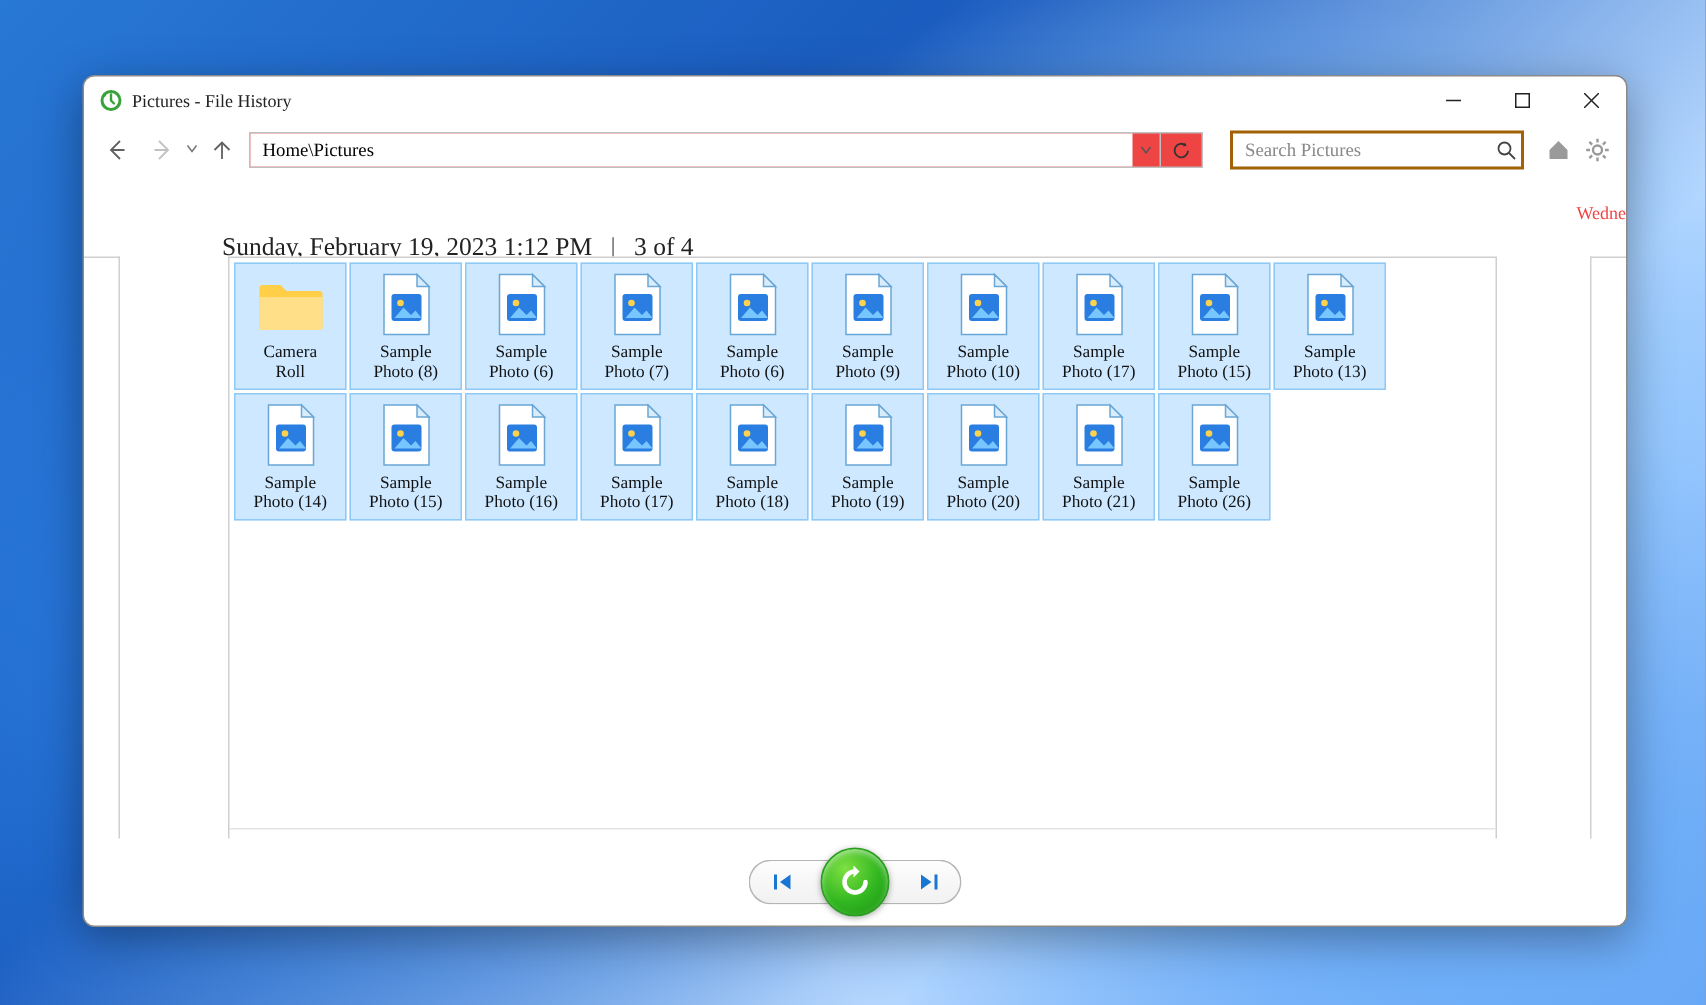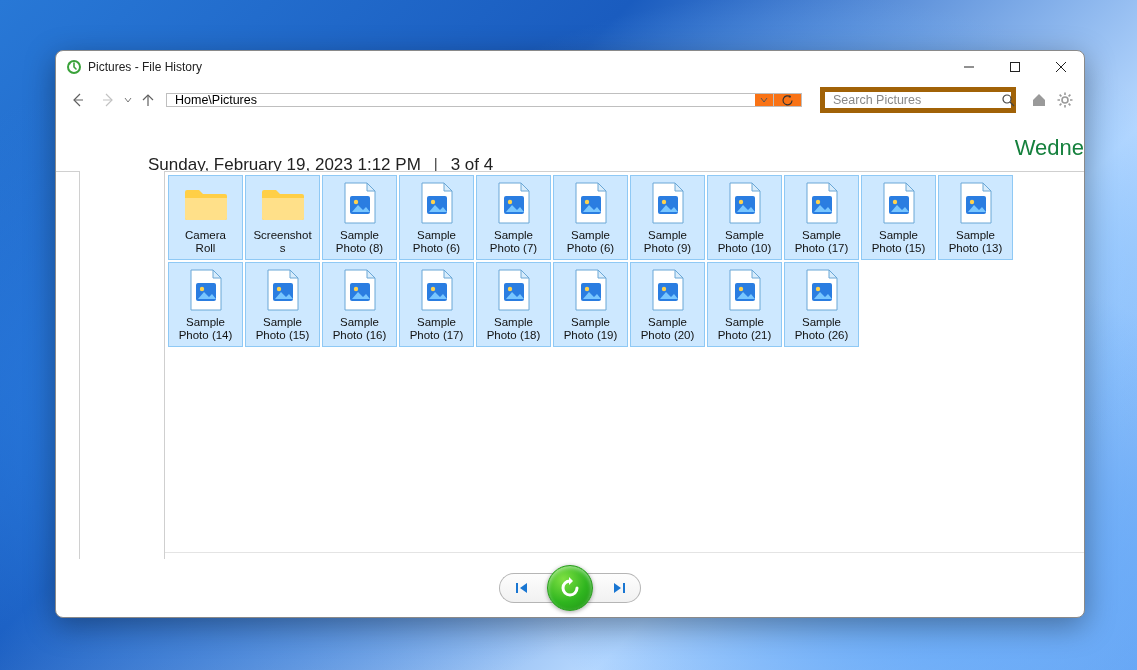--- a/index.html
+++ b/index.html
@@ -24,20 +24,21 @@
     position: absolute;
     left: 55px; top: 50px;
     width: 1030px; height: 568px;
     background: #ffffff;
     border: 1px solid #8a8a8a;
     border-radius: 8px;
     box-shadow: 0 8px 30px rgba(0,0,0,0.35);
     display: flex;
     flex-direction: column;
     overflow: hidden;
+    font-family: Liberation Serif, serif;
   }
   .titlebar {
     height: 32px;
     display: flex;
     align-items: center;
     padding-left: 10px;
     font-size: 12px;
     color: #222;
   }
   .titlebar .appicon {
@@ -63,39 +64,39 @@
   .navbtn {
     width: 24px; height: 24px;
     display: flex; align-items: center; justify-content: center;
     color: #606060;
   }
   .navbtn.disabled { color: #c2c2c2; }
   .sep-chevron { color: #777; font-size: 10px; margin: 0 -2px; }
   .addr {
     flex: 1;
     display: flex;
-    height: 14px;
+    height: 24px;
     border: 1px solid #bfbfbf;
-    background: #f97316;
+    background: #ef4444;
   }
   .addr input {
     flex: 1; border: none; outline: none; font: inherit; font-size: 12.5px;
     padding: 0 8px;
   }
   .addr .dd {
     width: 18px; border-left: none;
     display:flex; align-items:center; justify-content:center; color:#555;
   }
   .addr .refresh {
     width: 28px; border-left: 1px solid #bfbfbf;
     display:flex; align-items:center; justify-content:center; color:#333;
   }
   .searchbox {
     width: 196px; height: 26px;
-    border: 5px solid #a16207;
+    border: 2px solid #a16207;
     display: flex; align-items: center;
     background: #fff;
     margin-left: 12px;
   }
   .searchbox input {
     flex: 1; border: none; outline: none; font: inherit; font-size: 12.5px;
     padding: 0 8px; color: #333;
   }
   .searchbox input::placeholder { color: #888; }
   .searchbox .mag {
@@ -114,35 +115,35 @@
     position: absolute;
     left: 92px; top: 12px;
     font-size: 17px;
     color: #222;
     margin-top: 20px;
   }
   .dateline .ps { color: #555; margin: 0 8px; }
   .next-hint {
     position: absolute;
     right: 0; top: 12px;
-    font-size: 22px;
-    color: #15803d;
+    font-size: 12px;
+    color: #ef4444;
   }
   .pane-left, .pane-right {
     position: absolute;
     top: 48px; height: 406px; width: 24px;
     border: 1px solid #d0d0d0;
     background: #fff;
   }
   .pane-left { left: 0; border-left: none; }
   .pane-right { right: 0; border-right: none; }
   .fileview {
     position: absolute;
-    left: 108px; top: 48px;
-    width: 928px; height: 406px;
+    left: 96px; top: 48px;
+    width: 846px; height: 406px;
     border: 1px solid #cfcfcf;
     background: #fff;
     display: flex;
     flex-direction: column;
   }
   .grid {
     flex: 1;
     padding: 2px;
     display: flex;
     flex-wrap: wrap;
@@ -337,30 +338,20 @@
               <svg width="46" height="38" viewBox="0 0 46 38">
   <path d="M2 8 L2 34 Q2 36 4 36 L42 36 Q44 36 44 34 L44 12 Q44 10 42 10 L20 10 L16 6 L4 6 Q2 6 2 8 Z" fill="#ffcf47"></path>
   <path d="M2 14 L44 14 L44 34 Q44 36 42 36 L4 36 Q2 36 2 34 Z" fill="#ffe089"></path>
 </svg>
             </div>
             <span class="label-a">Camera</span>
             <span class="label-b">Roll</span>
           </div>
           <div class="item selected">
             <div class="thumb">
-              <svg width="46" height="38" viewBox="0 0 46 38">
-  <path d="M2 8 L2 34 Q2 36 4 36 L42 36 Q44 36 44 34 L44 12 Q44 10 42 10 L20 10 L16 6 L4 6 Q2 6 2 8 Z" fill="#ffcf47"></path>
-  <path d="M2 14 L44 14 L44 34 Q44 36 42 36 L4 36 Q2 36 2 34 Z" fill="#ffe089"></path>
-</svg>
-            </div>
-            <span class="label-a">Screenshot</span>
-            <span class="label-b">s</span>
-          </div>
-          <div class="item selected">
-            <div class="thumb">
               <svg width="36" height="42" viewBox="0 0 36 42">
   <path d="M3 1 L25 1 L33 9 L33 41 L3 41 Z" fill="#fff" stroke="#6aa7d6" stroke-width="1"></path>
   <path d="M25 1 L25 9 L33 9 Z" fill="#d8ecfb" stroke="#6aa7d6" stroke-width="1"></path>
   <rect x="8" y="14" width="20" height="18" rx="2" fill="#2a7de1"></rect>
   <circle cx="14" cy="20" r="2.2" fill="#ffd24d"></circle>
   <path d="M10 30 L16 23 L21 28 L24 25 L28 30 Z" fill="#78c6ff"></path>
 </svg>
             </div>
             <span class="label-a">Sample</span>
             <span class="label-b">Photo (8)</span>

